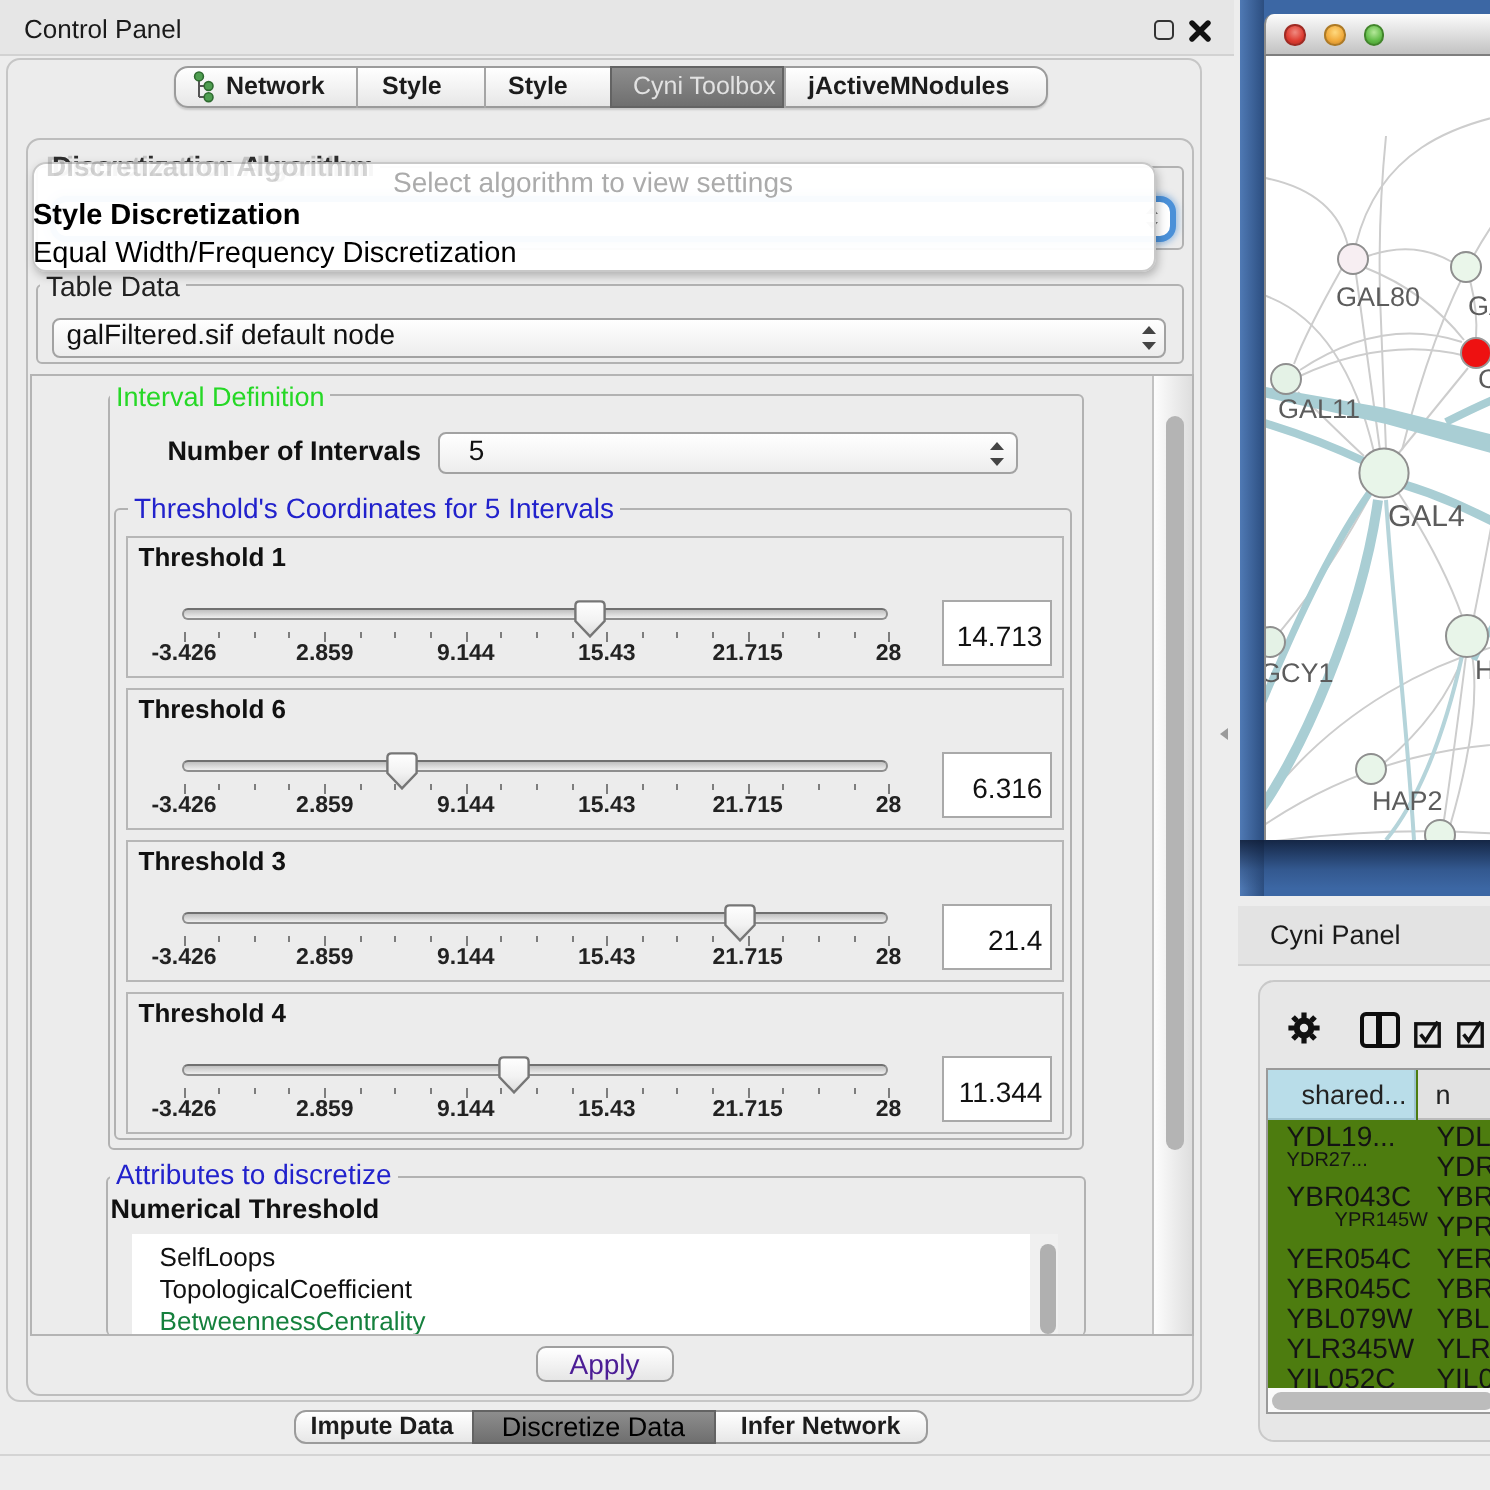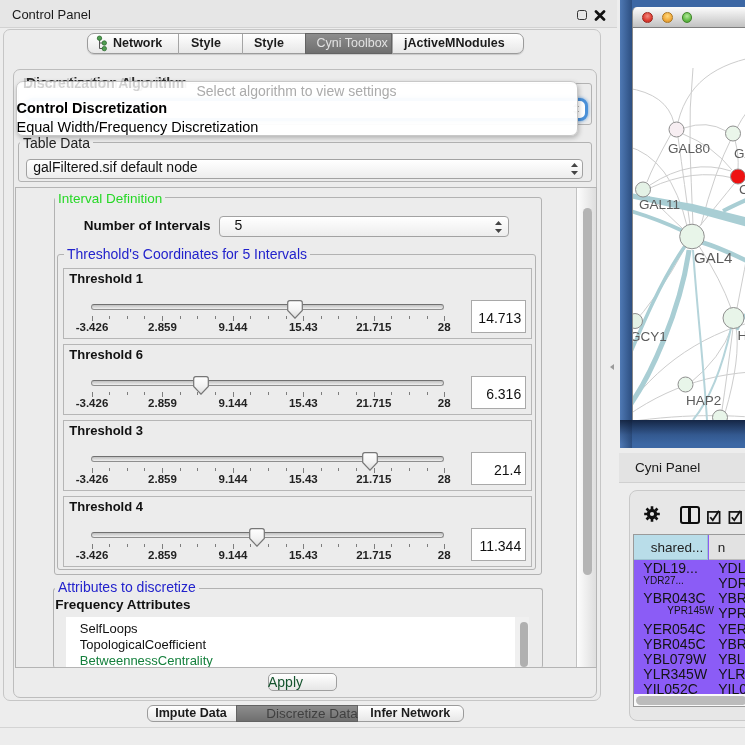--- a/index.html
+++ b/index.html
@@ -53,21 +53,21 @@
 <div class="abs" style="left:25.8px;top:158.7px;width:557.7px;height:20px;background:linear-gradient(#ffffff,#ededed);border:1px solid #a2a2a2;border-radius:4px;"></div>
 <div class="abs" style="left:33.3px;top:158.6px;font-size:14px;color:#111;">galFiltered.sif default node</div>
 <svg class="abs" style="left:570px;top:163px" width="9" height="12" viewBox="0 0 9 12">
   <path d="M4.5 0 L8 4 H1 Z" fill="#444"></path>
     <path d="M4.5 12 L1 8 H8 Z" fill="#444"></path>
 </svg>
 
 <div class="abs" style="left:15.5px;top:81px;width:562.5px;height:55.3px;background:rgba(255,255,255,0.96);border:1px solid #c8c8c8;border-radius:7px;box-shadow:1px 2px 5px rgba(0,0,0,0.25);"></div>
 <div class="abs" style="left:23px;top:75px;font-size:14px;font-weight:bold;color:rgba(40,40,40,0.2);">Discretization Algorithm</div>
 <div class="abs" style="left:15.5px;top:83px;width:562px;text-align:center;font-size:14px;color:#ababab;">Select algorithm to view settings</div>
-<div class="abs" style="left:16.5px;top:99.7px;font-size:14.5px;font-weight:bold;color:#000;">Control Discretization</div>
+<div class="abs" style="left:16.5px;top:99.7px;font-size:14.5px;font-weight:bold;color:#000;">Style Discretization</div>
 <div class="abs" style="left:16.5px;top:118.7px;font-size:14.5px;color:#000;">Equal Width/Frequency Discretization</div>
 
 <div class="abs" style="left:14.5px;top:186.5px;width:582px;height:481.5px;border:1px solid #b4b4b4;background:#ececec;"></div>
 <div class="abs" style="left:575.5px;top:187.5px;width:1px;height:479.5px;background:#c2c2c2;"></div>
 <div class="abs" style="left:577px;top:187.5px;width:18.5px;height:479.5px;background:linear-gradient(90deg,#fdfdfd,#dedede);"></div>
 <div class="abs" style="left:583px;top:208px;width:8.5px;height:367px;background:#b4b4b4;border-radius:4.5px;"></div>
 
 <div class="abs" style="left:53.5px;top:197px;width:488.5px;height:378px;border:1px solid #b2b2b2;border-radius:3px;"></div>
 <div class="grouptitle" style="left:55px;top:191.4px;font-size:13.5px;color:#26d826;">Interval Definition</div>
 
@@ -248,36 +248,36 @@
         </linearGradient>
       </defs>
      <path d="M2.8 0.7 H13.2 Q15.3 0.7 15.3 2.8 V10.5 L8 18.2 L0.7 10.5 V2.8 Q0.7 0.7 2.8 0.7 Z" fill="url(#tg3)" stroke="#767676" stroke-width="1.2"></path>
    </svg>
     <div class="abs" style="left:470.6px;top:528px;width:55.6px;height:32.7px;background:#fff;border:1px solid #a9a9a9;"></div>
     <div class="abs" style="left:470.6px;top:537.5px;width:50.6px;text-align:right;font-size:14px;color:#111;">11.344</div>
   </div>
 
 <div class="abs" style="left:52.5px;top:587.5px;width:490px;height:80px;border:1px solid #b2b2b2;border-radius:3px;border-bottom:none;"></div>
 <div class="grouptitle" style="left:55px;top:578.8px;font-size:14px;color:#2222cc;">Attributes to discretize</div>
-<div class="abs" style="left:55.3px;top:597.4px;font-size:13.5px;font-weight:bold;color:#111;">Frequency Attributes</div>
+<div class="abs" style="left:55.3px;top:597.4px;font-size:13.5px;font-weight:bold;color:#111;">Numerical Threshold</div>
 <div class="abs" style="left:65.5px;top:617.4px;width:449.5px;height:49.3px;background:#ffffff;overflow:hidden;">
   <div style="position:absolute;left:14.3px;top:3.3px;font-size:13px;color:#111;">SelfLoops</div>
   <div style="position:absolute;left:14.3px;top:19.5px;font-size:13px;color:#111;">TopologicalCoefficient</div>
   <div style="position:absolute;left:14.3px;top:35.7px;font-size:13px;color:#15803d;">BetweennessCentrality</div>
 </div>
 <div class="abs" style="left:515px;top:617.4px;width:13.5px;height:49.3px;background:#f0f0f0;"></div>
 <div class="abs" style="left:519.5px;top:622px;width:8.5px;height:44.7px;background:#b0b0b0;border-radius:4px;"></div>
 
 <div class="abs" style="left:268px;top:672.5px;width:68.5px;height:18.5px;background:linear-gradient(#ffffff,#e6e6e6);border:1px solid #9f9f9f;border-radius:5px;"></div>
-<div class="abs" style="left:268px;top:673.5px;width:68.5px;font-size:14px;color:#14532d;">Apply</div>
+<div class="abs" style="left:268px;top:673.5px;width:68.5px;text-align:center;font-size:14px;color:#4c1d95;">Apply</div>
 
 <div class="abs" style="left:146.5px;top:704.5px;width:317px;height:17.5px;background:linear-gradient(#ffffff,#e7e7e7);border:1px solid #9b9b9b;border-radius:6px;"></div>
 <div class="abs" style="left:235.7px;top:704.5px;width:122px;height:17.5px;background:linear-gradient(#8d8d8d,#6f6f6f);border:1px solid #636363;"></div>
 <div class="abs" style="left:146.5px;top:706px;width:89px;text-align:center;font-size:12.5px;font-weight:bold;color:#1c1c1c;">Impute Data</div>
-<div class="abs" style="left:235.7px;top:705.5px;width:122px;text-align:right;font-size:13.5px;color:#404040;">Discretize Data</div>
+<div class="abs" style="left:235.7px;top:705.5px;width:122px;text-align:center;font-size:13.5px;color:#000000;">Discretize Data</div>
 <div class="abs" style="left:357.8px;top:706px;width:105px;text-align:center;font-size:12.5px;font-weight:bold;color:#1c1c1c;">Infer Network</div>
 <div class="abs" style="left:0;top:727px;width:745px;height:1px;background:#d4d4d4;"></div>
 
 <div class="abs" style="left:620px;top:0;width:125px;height:448px;background:#3c67a4;"></div>
 <div class="abs" style="left:620px;top:0;width:12px;height:448px;background:linear-gradient(90deg,#4f79b4,#2c4e80);"></div>
 <div class="abs" style="left:631.5px;top:6.5px;width:113.5px;height:21.5px;background:linear-gradient(#fcfcfc,#c2c2c2);border-bottom:1px solid #7e7e7e;border-top-left-radius:5px;border-left:1px solid #8a8a8a;"></div>
 <div class="abs" style="left:642.2px;top:12.2px;width:10.6px;height:10.6px;border-radius:50%;background:radial-gradient(circle at 50% 35%,#f08a80,#dd3b30 60%,#b02c24);border:1px solid #9e2b24;"></div>
 <div class="abs" style="left:662px;top:12.2px;width:10.6px;height:10.6px;border-radius:50%;background:radial-gradient(circle at 50% 35%,#ffd97e,#f0a93a 60%,#c2832a);border:1px solid #ad7a26;"></div>
 <div class="abs" style="left:681.8px;top:12.2px;width:10.6px;height:10.6px;border-radius:50%;background:radial-gradient(circle at 50% 35%,#b5e89a,#62bc48 60%,#47962f);border:1px solid #42852c;"></div>
 
@@ -360,21 +360,21 @@
 </svg>
 <div class="abs" style="left:679.5px;top:505.5px;width:20px;height:18.5px;border:2.8px solid #0d0d0d;border-radius:3px;"></div>
 <div class="abs" style="left:688.3px;top:508px;width:2.6px;height:13.5px;background:#0d0d0d;"></div>
 <svg class="abs" style="left:707px;top:509px" width="37" height="15" viewBox="0 0 37 15">
   <rect x="0.9" y="2.9" width="11.7" height="11.2" fill="none" stroke="#111" stroke-width="1.7"></rect>
   <path d="M3.3 8.2 L5.8 11.3 L11.9 1.8" stroke="#111" stroke-width="1.8" fill="none"></path>
   <rect x="22.4" y="2.9" width="11.7" height="11.2" fill="none" stroke="#111" stroke-width="1.7"></rect>
   <path d="M24.8 8.2 L27.3 11.3 L33.4 1.8" stroke="#111" stroke-width="1.8" fill="none"></path>
 </svg>
 
-<div class="abs" style="left:632.8px;top:534.3px;width:112.7px;height:172.7px;background:#8b5cf6;border:1px solid #9a9a9a;border-right:none;overflow:hidden;">
+<div class="abs" style="left:632.8px;top:534.3px;width:112.7px;height:172.7px;background:#4d7c0f;border:1px solid #9a9a9a;border-right:none;overflow:hidden;">
   <div style="position:absolute;left:0;top:0;width:74px;height:25px;background:#b9dde9;border-right:1px solid #9ec3d0;border-bottom:1px solid #9ec3d0;font-size:13.5px;color:#222;line-height:25px;">
       <span style="position:absolute;right:3.5px;">shared...</span>
     </div>
   <div style="position:absolute;left:75px;top:0;width:40px;height:25px;background:#e2e2e2;border-bottom:1px solid #bbb;font-size:13.5px;color:#222;line-height:25px;">
       <span style="position:absolute;left:9px;">n</span>
     </div>
   <div id="rows">
       <div style="position:absolute;left:9.5px;top:24.6px;font-size:14px;color:#141414;">YDL19...</div>
       <div style="position:absolute;left:84.4px;top:24.6px;font-size:14px;color:#141414;">YDL1</div>
       <div style="position:absolute;left:9.5px;top:39.8px;font-size:10px;color:#141414;">YDR27...</div>

